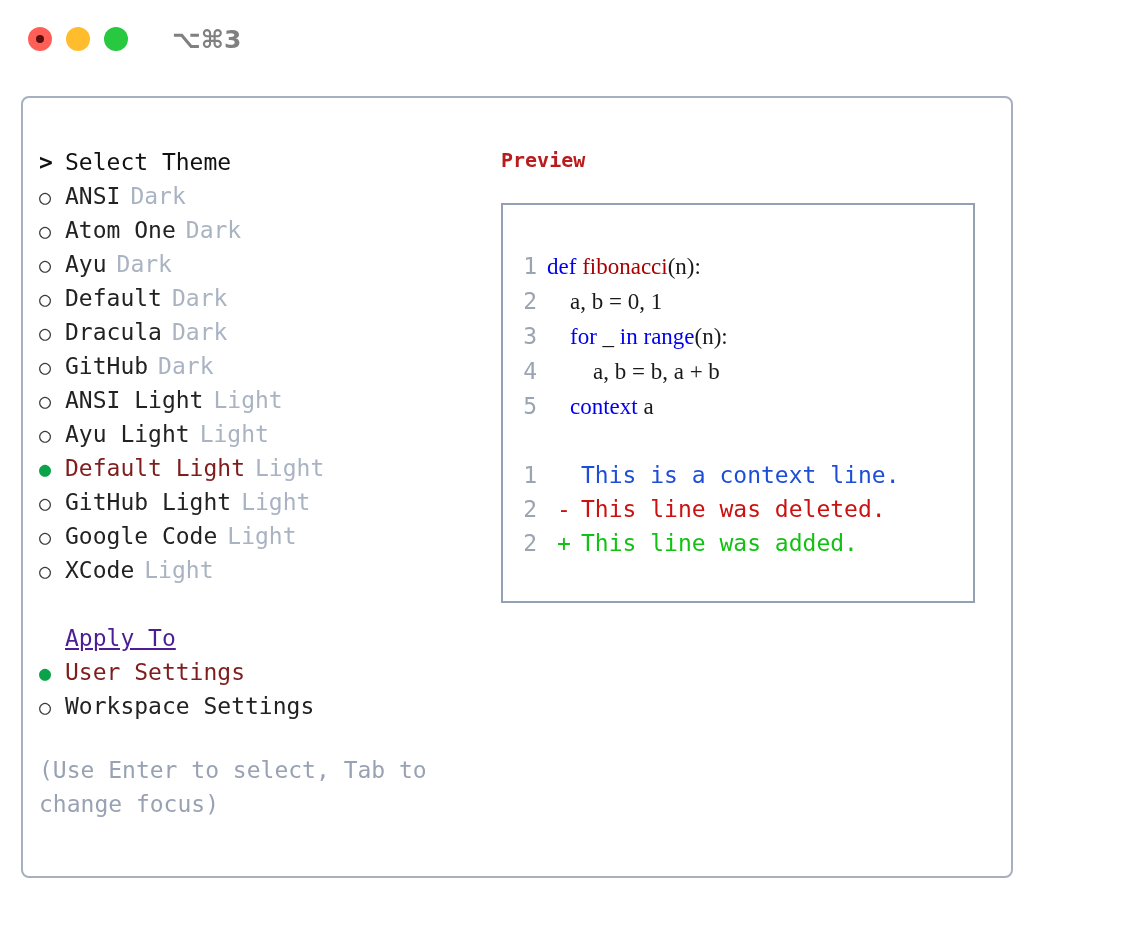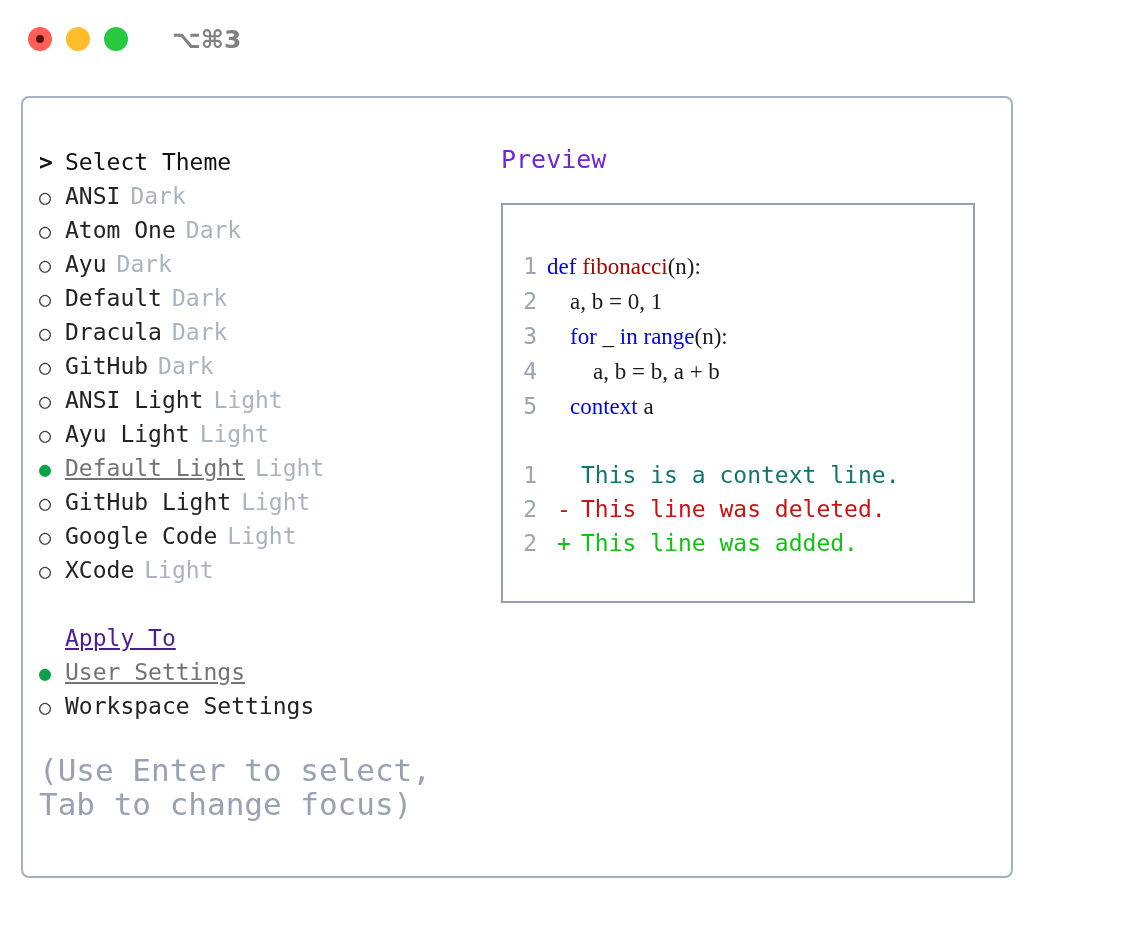--- a/index.html
+++ b/index.html
@@ -124,55 +124,54 @@
     font-size: 20px;
   }
   .label {
     color: #222222;
   }
   .label-head {
     color: #111111;
     font-weight: normal;
   }
   .label-sel {
-    color: #737373;
-    text-decoration: underline;
+    color: #7f1d1d;
   }
   .tag {
     color: #a9b3c2;
     margin-left: 10px;
     text-align: center;
   }
   .section-head {
     color: #4c1d95;
     margin-left: 0;
     text-decoration: underline;
   }
   .spacer-row { height: 34px; }
 
   .hint {
     margin-top: 30px;
     color: #98a2b3;
-    font-size: 31px;
+    font-size: 23px;
     line-height: 34px;
     width: 400px;
     white-space: normal;
   }
 
   
   .right-col {
     position: absolute;
     left: 478px;
     top: 47px;
     width: 490px;
   }
   .preview-title {
-    font-size: 25px;
-    font-weight: normal;
-    color: #6d28d9;
+    font-size: 20px;
+    font-weight: bold;
+    color: #b91c1c;
     line-height: 30px;
   }
   .preview-box {
     margin-top: 28px;
     width: 474px;
     height: 400px;
     border: 2px solid #94a0b4;
     box-sizing: border-box;
     padding: 44px 0 0 0;
   }
@@ -197,21 +196,21 @@
   .pn  { color: #1a1a1a; }
 
   .gap-line { height: 34px; }
 
   .diffmark {
     flex: 0 0 34px;
     width: 34px;
     text-align: center;
     box-sizing: border-box;
   }
-  .d-ctx  { color: #0f766e; }
+  .d-ctx  { color: #1d4ed8; }
   .d-del  { color: #cc1111; }
   .d-add  { color: #12c212; }
 </style>
 </head>
 <body>
 
 <div class="window">
 
   <div class="titlebar">
     <div class="lights">

